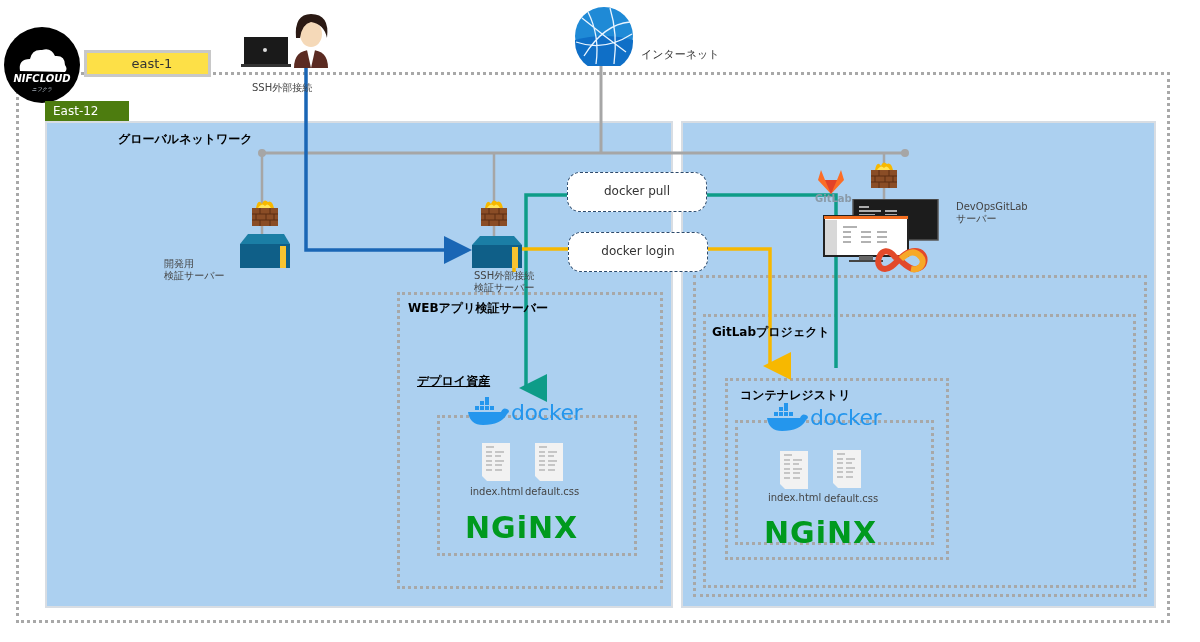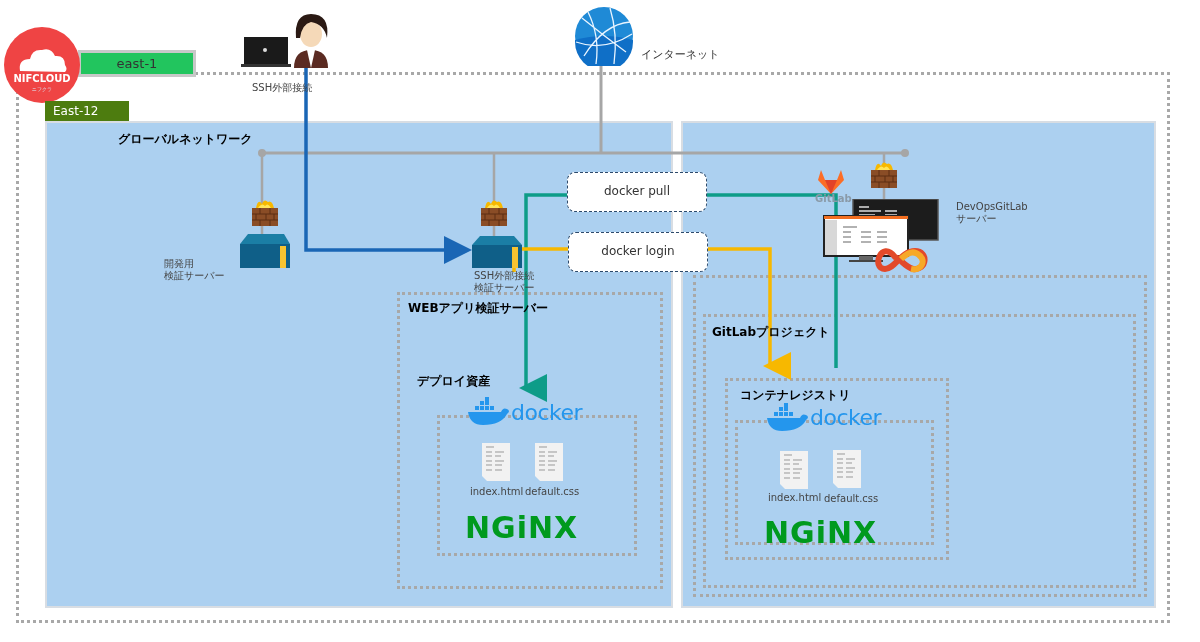--- a/index.html
+++ b/index.html
@@ -1,44 +1,44 @@
 <!DOCTYPE html>
 <html><head>
 <meta charset="utf-8">
 <style>
   html, body { margin:0; padding:0; background:#ffffff; }
   body { width:1200px; height:642px; position:relative; overflow:hidden;
          font-family:"DejaVu Sans", "Liberation Sans", sans-serif; color:#333; }
   .abs { position:absolute; }
   .outer-region { left:16px; top:72px; width:1154px; height:551px;
                   border:3px dotted #a8a8a8; box-sizing:border-box; }
-  .region-tag { left:78px; top:50px; width:112px; height:21px; border:3px solid #c8c8c8;
-                background:#22c55e; font-size:13px; line-height:21px; text-align:center; box-sizing:content-box; }
+  .region-tag { left:84px; top:50px; width:112px; height:21px; border:3px solid #c8c8c8;
+                background:#fde047; font-size:13px; line-height:21px; text-align:center; box-sizing:content-box;padding-left:9px; }
   .zone-tag { left:45px; top:101px; width:84px; height:20px; background:#4d7c0f; color:#fff;
               font-size:12px; line-height:20px; padding-left:8px; box-sizing:border-box; }
   .panel { background:#acd0f0; border:2px solid #d8dde3; box-sizing:border-box; }
   .panel-left { left:45px; top:121px; width:628px; height:487px; }
   .panel-right { left:681px; top:121px; width:475px; height:487px; }
   .dbox { border:3px dotted #a8a8a8; box-sizing:border-box; }
   .lbl { font-size:12px; white-space:nowrap; color:#333; }
   .lbl-b { font-size:12px; font-weight:bold; white-space:nowrap; color:#000000; }
   .small { font-size:10px; line-height:12px; white-space:nowrap; color:#444; }
-  .cmd { background:#fff; border:1.5px dashed #2d4a6b; border-radius:8px; font-size:12px;
+  .cmd { background:#fff; border:1.5px dashed #2d4a6b; border-radius:13px; font-size:12px;
          text-align:center; box-sizing:border-box; color:#333; }
   svg.lines { position:absolute; left:0; top:0; }
   .docker-word { font-size:22px; color:#2496ed; font-weight:normal; letter-spacing:-0.5px; font-family:"DejaVu Sans", sans-serif; }
   .nginx-word { font-size:30px; color:#009a1e; font-weight:bold; letter-spacing:1px; font-family:"DejaVu Sans", sans-serif; }
 </style>
 </head>
 <body>
 
 <div class="abs outer-region"></div>
 <div class="abs region-tag">east-1</div>
 
-<div class="abs" style="left:4px;top:27px;width:76px;height:76px;border-radius:50%;background:#ef4444;">
+<div class="abs" style="left:4px;top:27px;width:76px;height:76px;border-radius:50%;background:#000000;font-style:italic;">
   <svg width="76" height="76" viewBox="0 0 76 76">
     <path d="M16 44 q-2 -12 10 -12 q2 -10 12 -9 q9 -3 13 6 q10 -1 10 9 q3 4 0 7 z" fill="#fff"></path>
   </svg>
   <div class="abs" style="left:0;top:46px;width:76px;text-align:center;color:#fff;font-size:10px;font-weight:bold;">NIFCLOUD</div>
   <div class="abs" style="left:0;top:59px;width:76px;text-align:center;color:#dbe8f5;font-size:5px;">ニフクラ</div>
 </div>
 
 <div class="abs zone-tag">East-12</div>
 
 <div class="abs panel panel-left"></div>
@@ -159,21 +159,21 @@
   <rect x="26" y="61" width="34" height="2" fill="#444"></rect>
   <path d="M72 58 C58 40 48 70 62 70 C72 70 78 52 92 52 C106 52 104 72 90 70 C82 68 78 60 72 58 Z" fill="none" stroke="#e2492a" stroke-width="6"></path>
   <path d="M78 60 C86 52 92 52 96 56 C104 62 98 72 88 70" fill="none" stroke="#f7a928" stroke-width="6"></path>
 </svg>
 <div class="abs small" style="left:956px;top:201px;">
   <div>DevOpsGitLab</div>
   <div>サーバー</div>
 </div>
 
 <div class="abs lbl-b" style="left:408px;top:300px;">WEBアプリ検証サーバー</div>
-<div class="abs lbl-b" style="left:417px;top:373px;">デプロイ資産</div>
+<div class="abs lbl-b" style="left:417px;top:373px;text-decoration:underline;">デプロイ資産</div>
 <svg class="abs" style="left:467px;top:397px;" width="44" height="30" viewBox="0 0 44 30">
   <rect x="8" y="9" width="4" height="4" fill="#2496ed"></rect>
     <rect x="13" y="9" width="4" height="4" fill="#2496ed"></rect>
     <rect x="18" y="9" width="4" height="4" fill="#2496ed"></rect>
     <rect x="18" y="4" width="4" height="4" fill="#2496ed"></rect>
     <rect x="23" y="9" width="4" height="4" fill="#2496ed"></rect>
     <rect x="13" y="4" width="4" height="4" fill="#2496ed"></rect>
     <rect x="18" y="0" width="4" height="4" fill="#2496ed"></rect>
   <path d="M1 15 H34 Q36 10 40 12 Q44 14 40 17 Q34 28 16 28 Q3 28 1 15 Z" fill="#2496ed"></path>
 </svg>

